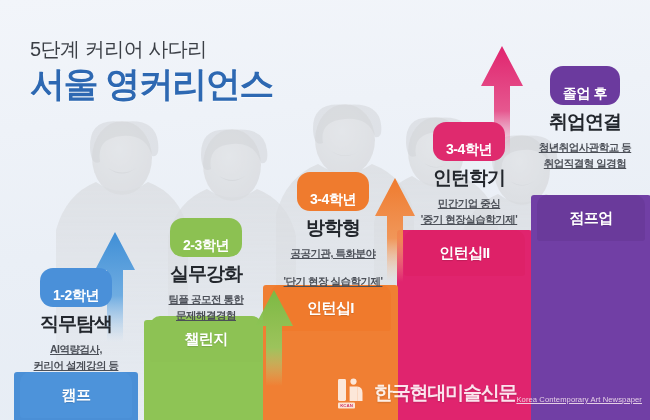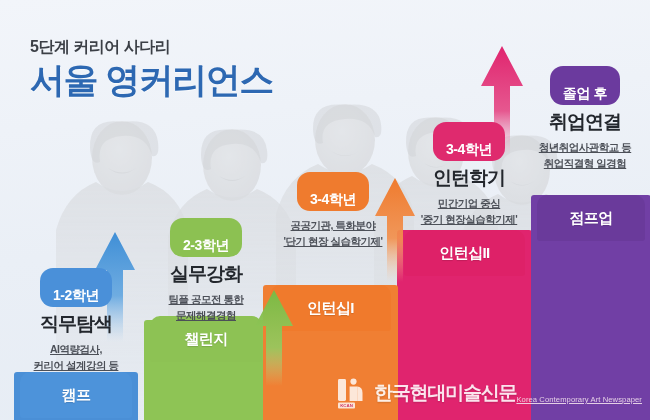--- a/index.html
+++ b/index.html
@@ -11,21 +11,21 @@
   }
   #stage { position:absolute; inset:0; overflow:hidden;
            background:linear-gradient(175deg,#f2f5fa 0%,#eaeff6 55%,#e6ecf4 100%); }
 
   
   .people { position:absolute; left:0; top:0; width:650px; height:420px;
             opacity:.42; filter:grayscale(1) contrast(.55) brightness(1.18); }
 
   
   .headline { position:absolute; left:30px; top:38px; z-index:40; }
-  .h-sub { font-size:16px; font-weight:bold; color:#3b3f46; letter-spacing:-.5px;
+  .h-sub { font-size:20px; font-weight:normal; color:#3b3f46; letter-spacing:-.5px;
            line-height:1.1; white-space:nowrap; }
   .h-main { font-size:35px; font-weight:bold; color:#2d68b2; letter-spacing:-1.5px;
             line-height:1.12; margin-top:4px; white-space:nowrap;
             text-shadow:0 1px 1px rgba(255,255,255,.7); }
 
   
   .blocks { position:absolute; inset:0; z-index:10; }
   .blk { position:absolute; bottom:0; }
   .blk .body { position:absolute; left:0; bottom:0; width:100%;
                border-radius:3px 3px 0 0; }
@@ -200,22 +200,23 @@
 
   <div class="step" style="left:133px; top:218px; width:146px;">
     <div class="badge" style="background:#8cc152;">2-3학년</div>
     <div class="s-title">실무강화</div>
     <div class="s-desc">팀플 공모전 통한</div>
     <div class="s-desc" style="margin-top:1px;">문제해결경험</div>
   </div>
 
   <div class="step" style="left:252px; top:172px; width:162px;">
     <div class="badge" style="background:#ef7b2e;">3-4학년</div>
+    <div class="s-title">방학형</div>
     <div class="s-desc">공공기관, 특화분야</div>
-    <div class="s-desc" style="margin-top:1px;">'단기 현장 실습학기제'</div>
+    <div class="s-desc" style="margin-top:13px;">'단기 현장 실습학기제'</div>
   </div>
 
   <div class="step" style="left:386px; top:122px; width:166px;">
     <div class="badge" style="background:#df2a6e;">3-4학년</div>
     <div class="s-title">인턴학기</div>
     <div class="s-desc">민간기업 중심</div>
     <div class="s-desc" style="margin-top:1px;">'중기 현장실습학기제'</div>
   </div>
 
   <div class="step" style="left:520px; top:66px; width:130px;">

